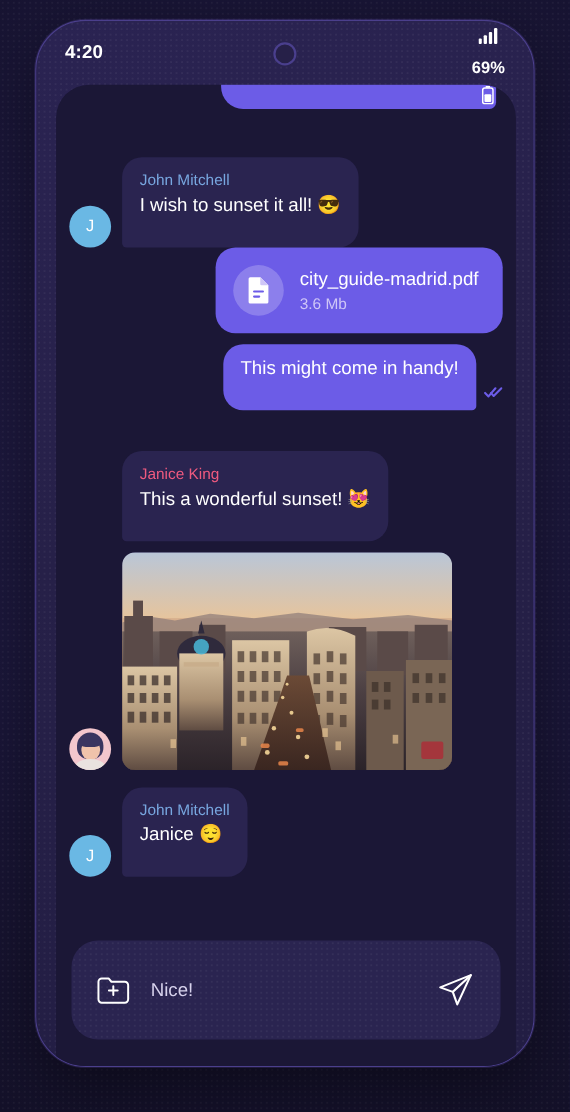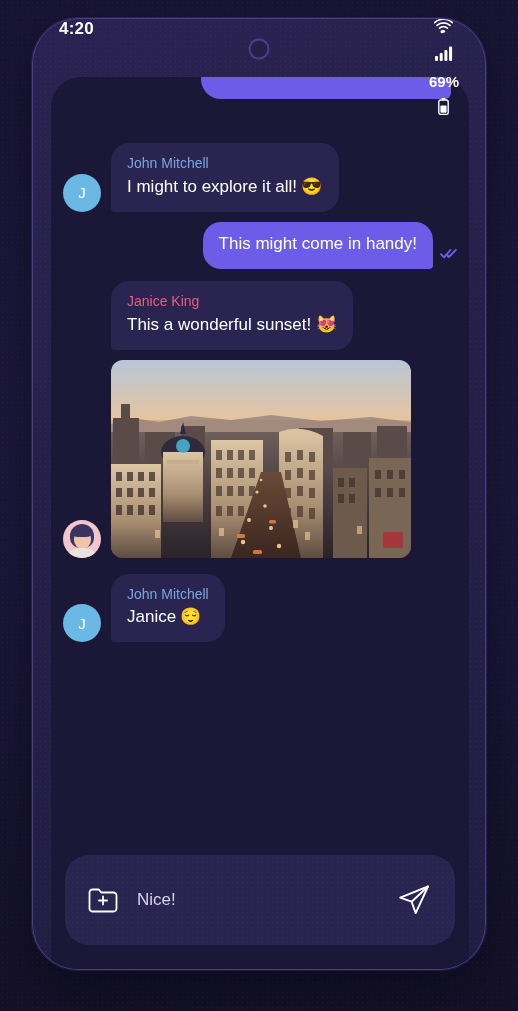--- a/index.html
+++ b/index.html
@@ -41,21 +41,21 @@
     position: absolute; inset: 0;
     background-image: radial-gradient(rgba(255,255,255,0.05) 0.7px, transparent 0.8px);
     background-size: 5px 5px;
     pointer-events: none;
   }
 
   
   .statusbar {
     position: absolute; left: 0; top: 0;
     width: 100%; height: 58px;
-    display: flex; 
+    display: flex; align-items: center;
     padding: 0 26px;
     z-index: 5;
   }
   .status-time {
     color: #ffffff;
     font-size: 17px;
     font-weight: bold;
     letter-spacing: 0.2px;
   }
   .punchhole {
@@ -138,21 +138,21 @@
   }
   .avatar.photo .shoulder {
     position: absolute; left: 6px; bottom: -2px;
     width: 26px; height: 12px;
     background: #e9e3df;
     border-radius: 50% 50% 0 0;
   }
 
   .bubble {
     max-width: 268px;
-    padding: 11px 16px 13px 16px;
+    padding: 11px 16px 26px 16px;
     font-size: 17px;
     line-height: 1.35;
   }
   .bubble.in {
     background: #2a2450;
     color: #ffffff;
     border-radius: 18px 18px 18px 4px;
   }
   .bubble.out {
     background: #6c5ce7;
@@ -283,39 +283,55 @@
       <div class="messages">
 
         <div class="clipped-bubble"></div>
 
         <div class="row in" style="margin-top:66px;">
           <div class="avatar letter">
             <span>J</span>
           </div>
           <div class="bubble in">
             <span class="sender john">John Mitchell</span>
-            <span class="msg-text">I might to explore it all! 😎</span>
+            <span class="msg-text">I wish to sunset it all! 😎</span>
           </div>
         </div>
 
 
+        <div class="row out">
+          <div class="file-bubble">
+            <div class="file-icon-wrap">
+              <svg width="22" height="26" viewBox="0 0 22 26">
+                <path d="M2 2.5A1.5 1.5 0 013.5 1h9.2L20 8.3v15.2A1.5 1.5 0 0118.5 25h-15A1.5 1.5 0 012 23.5v-21z" fill="#fff"></path>
+                <path d="M12.6 1v6.2a1.2 1.2 0 001.2 1.2H20" fill="#cfc6f7"></path>
+                <rect x="6" y="13" width="10" height="2" rx="1" fill="#6c5ce7"></rect>
+                <rect x="6" y="17.6" width="6.6" height="2" rx="1" fill="#6c5ce7"></rect>
+              </svg>
+            </div>
+            <div>
+              <div class="file-name">city_guide-madrid.pdf</div>
+              <div class="file-size">3.6 Mb</div>
+            </div>
+          </div>
+        </div>
 
         <div class="receipt-row" style="margin-top:10px;text-align:right;">
           <div class="bubble out">
             <span class="msg-text">This might come in handy!</span>
           </div>
           <span class="ticks">
             <svg width="17" height="11" viewBox="0 0 17 11">
               <path d="M1 6.2l3.1 3.2L10.4 2" stroke="#6c5ce7" stroke-width="1.9" fill="none" stroke-linecap="round" stroke-linejoin="round"></path>
               <path d="M6.4 6.4l2.4 2.6L15.8 2" stroke="#6c5ce7" stroke-width="1.9" fill="none" stroke-linecap="round" stroke-linejoin="round"></path>
             </svg>
           </span>
         </div>
 
-        <div class="row in" style="margin-top:12px; padding-left:48px;align-items:center;">
+        <div class="row in" style="margin-top:37px; padding-left:48px;align-items:center;">
           <div class="bubble in">
             <span class="sender janice">Janice King</span>
             <span class="msg-text">This a wonderful sunset! 😻</span>
           </div>
         </div>
 
         <div class="row in" style="margin-top:10px;">
           <div class="avatar photo">
             <span class="hair"></span>
             <span class="face"></span>

